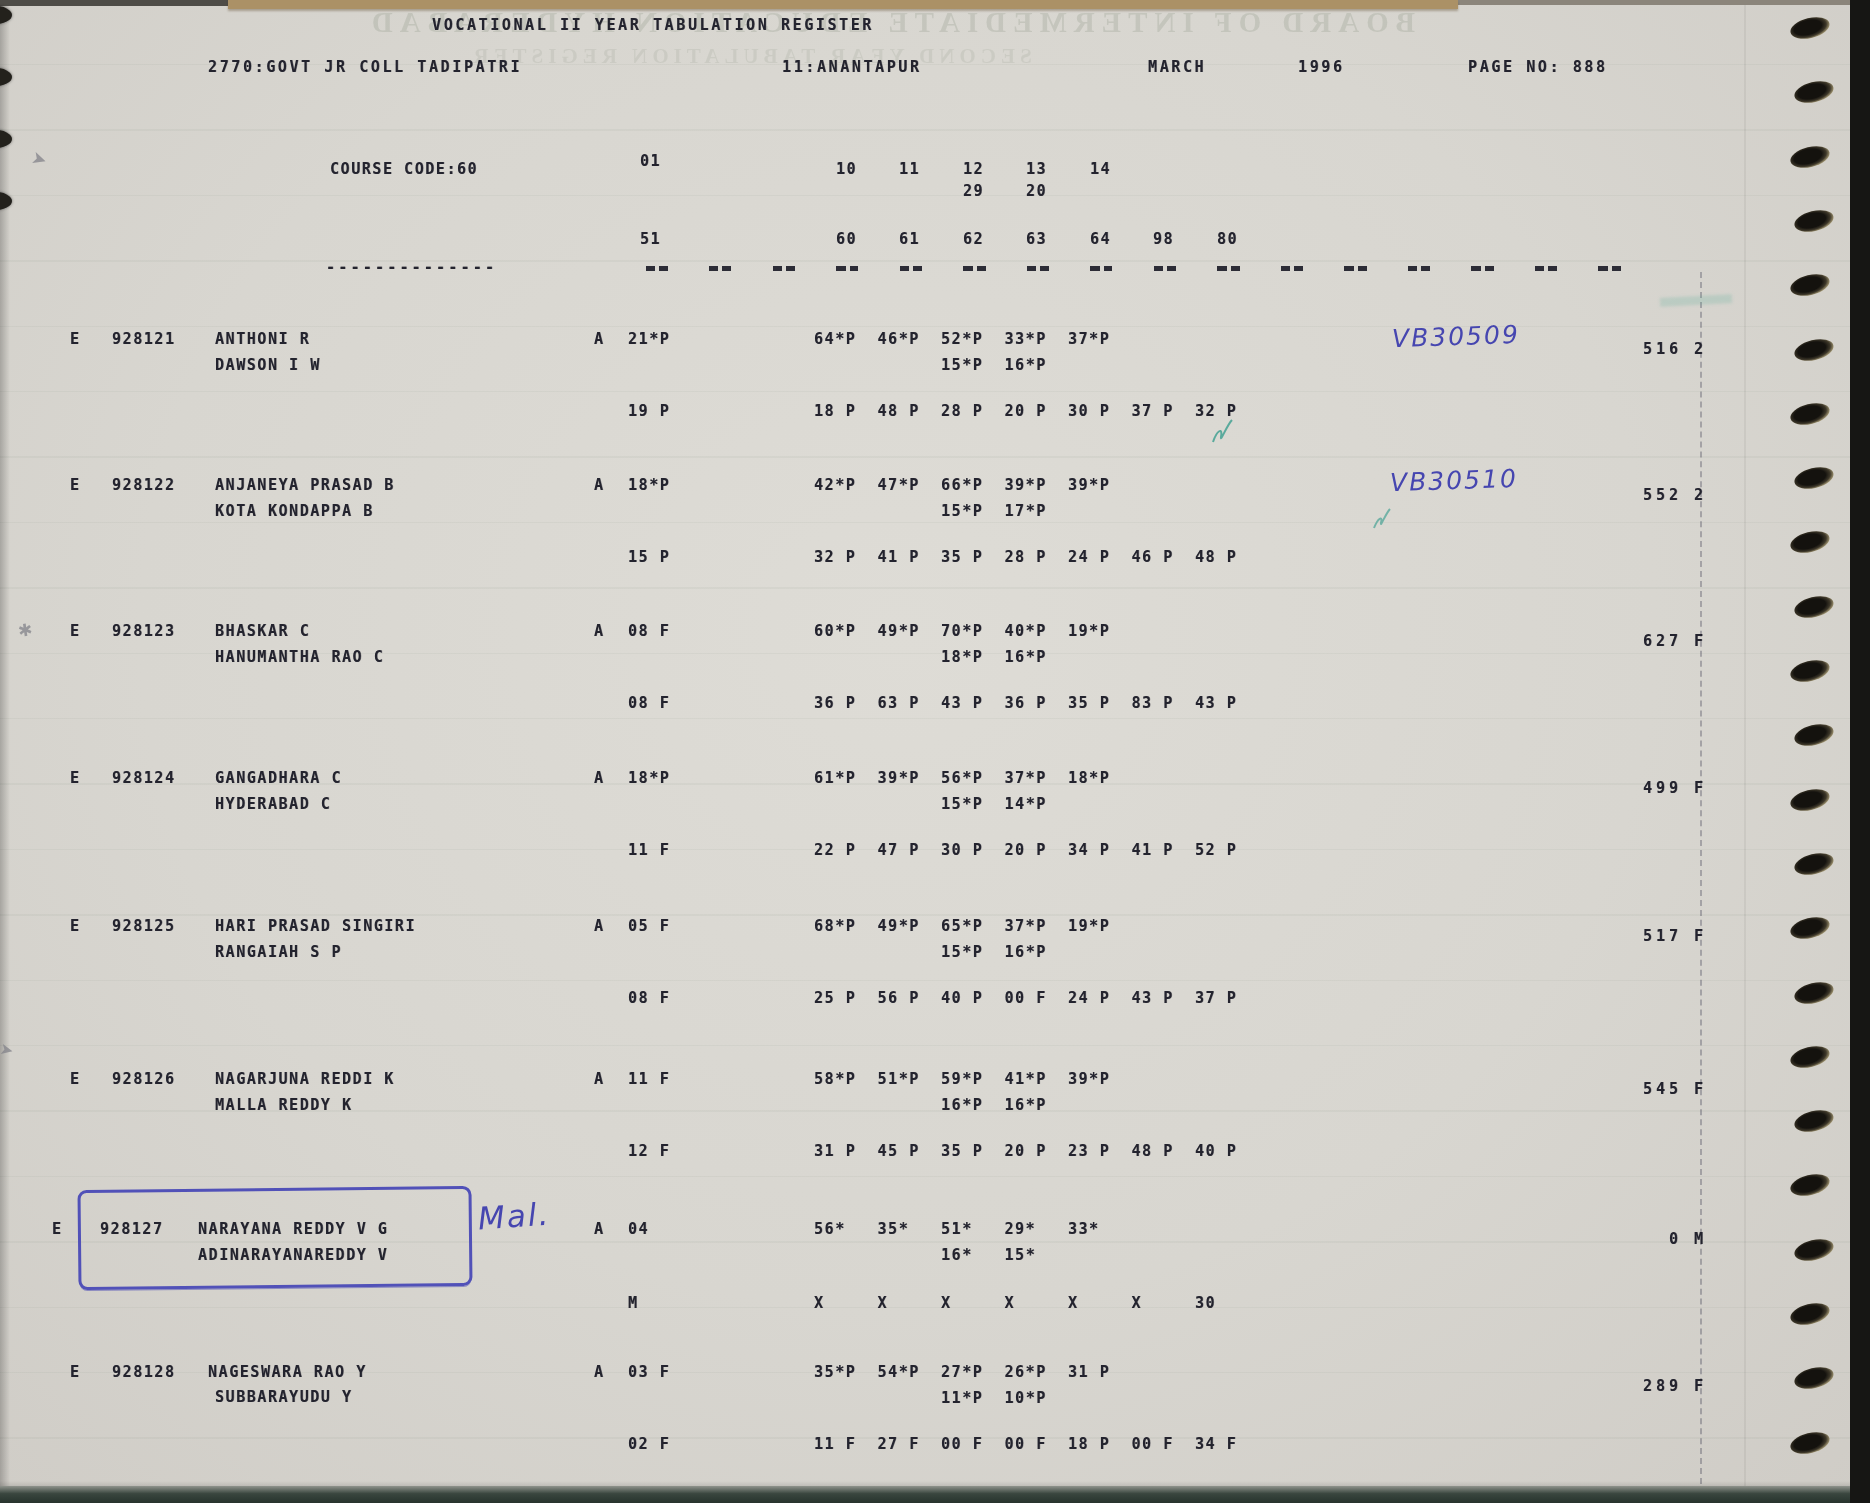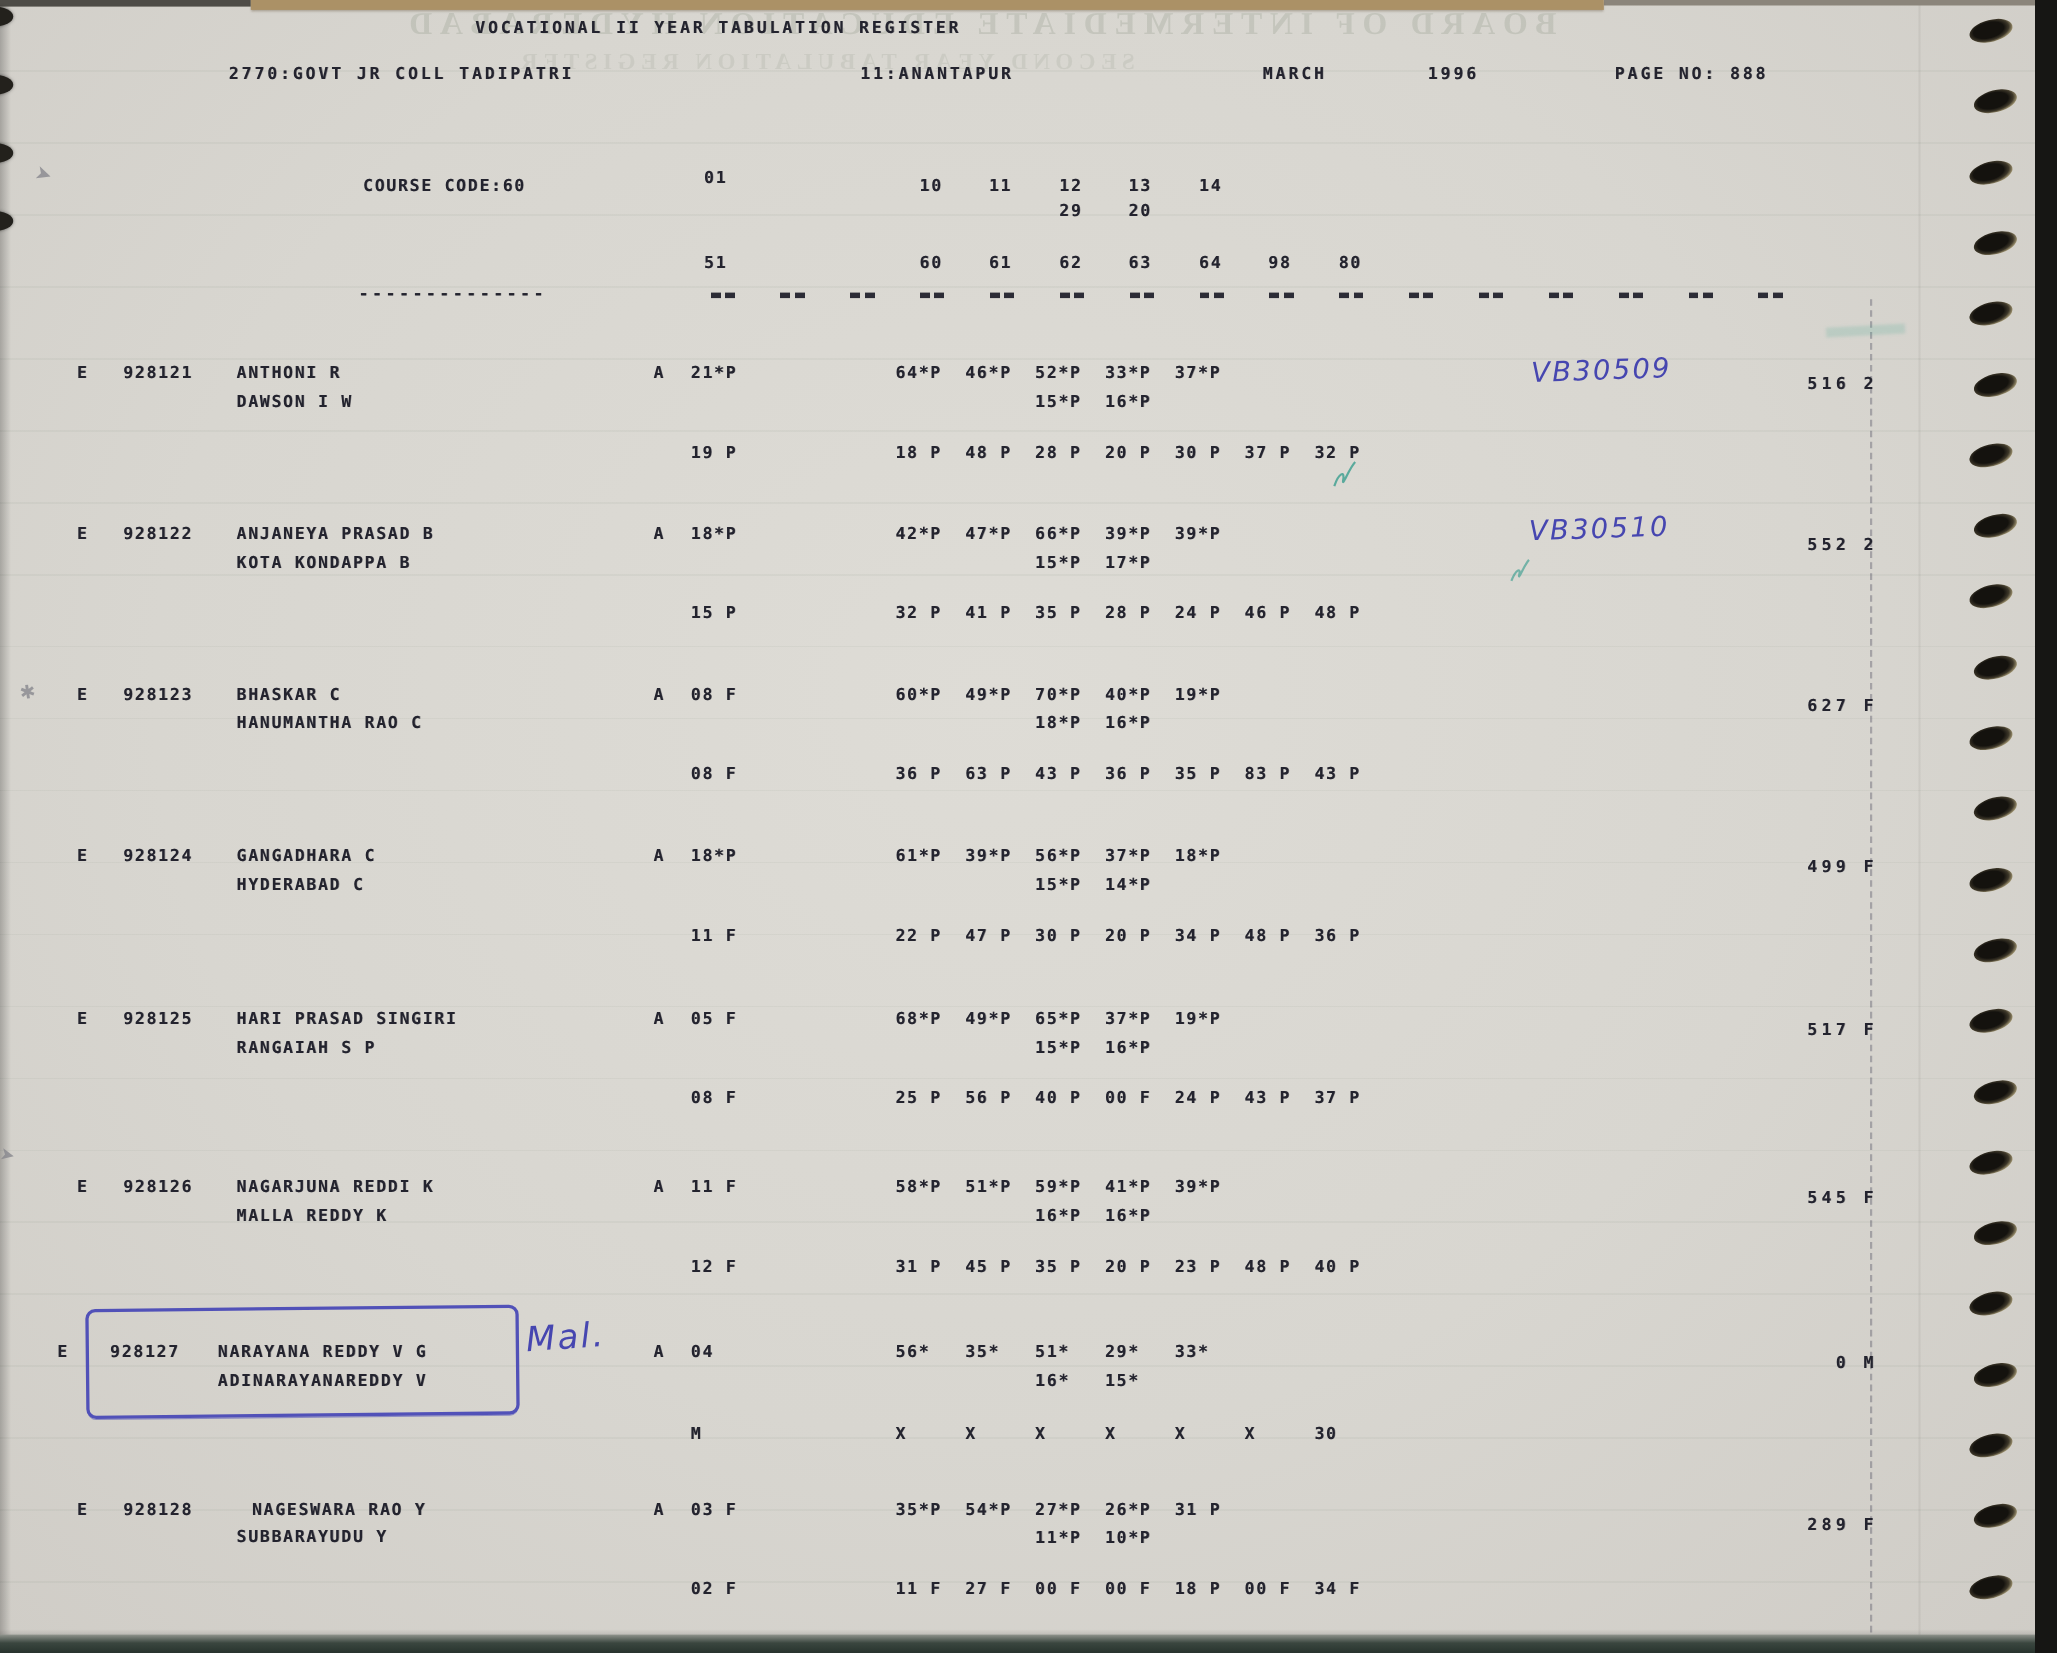--- a/index.html
+++ b/index.html
@@ -143,21 +143,21 @@
   <div class="record" style="top:769px">
     <span class="dot" style="left:70px">E</span>
     <span class="dot" style="left:112px">928124</span>
     <span class="dot" style="left:215px">GANGADHARA C</span>
     <span class="dot" style="left:215px;top:26px">HYDERABAD C</span>
     <span class="dot" style="left:594px">A</span>
     <span class="dot" style="left:628px">18*P</span>
     <span class="dot" style="left:814px">61*P  39*P  56*P  37*P  18*P</span>
     <span class="dot" style="left:941px;top:26px">15*P  14*P</span>
     <span class="dot" style="left:628px;top:72px">11 F</span>
-    <span class="dot" style="left:814px;top:72px">22 P  47 P  30 P  20 P  34 P  48 P  36 P</span>
+    <span class="dot" style="left:814px;top:72px">22 P  47 P  30 P  20 P  34 P  41 P  52 P</span>
     <span class="dot total-value" style="top:10px">499</span>
     <span class="dot" style="left:1694px;top:10px">F</span>
   </div>
 
   <div class="record" style="top:917px">
     <span class="dot" style="left:70px">E</span>
     <span class="dot" style="left:112px">928125</span>
     <span class="dot" style="left:215px">HARI PRASAD SINGIRI</span>
     <span class="dot" style="left:215px;top:26px">RANGAIAH S P</span>
     <span class="dot" style="left:594px">A</span>
@@ -198,21 +198,21 @@
     <span class="dot" style="left:941px;top:26px">16*   15*</span>
     <span class="dot" style="left:628px;top:74px">M</span>
     <span class="dot" style="left:814px;top:74px">X     X     X     X     X     X     30</span>
     <span class="dot total-value" style="top:10px">0</span>
     <span class="dot" style="left:1694px;top:10px">M</span>
   </div>
 
   <div class="record" style="top:1363px">
     <span class="dot" style="left:70px">E</span>
     <span class="dot" style="left:112px">928128</span>
-    <span class="dot" style="left:229px">NAGESWARA RAO Y</span>
+    <span class="dot" style="left:208px">NAGESWARA RAO Y</span>
     <span class="dot" style="left:215px;top:25px">SUBBARAYUDU Y</span>
     <span class="dot" style="left:594px">A</span>
     <span class="dot" style="left:628px">03 F</span>
     <span class="dot" style="left:814px">35*P  54*P  27*P  26*P  31 P</span>
     <span class="dot" style="left:941px;top:26px">11*P  10*P</span>
     <span class="dot" style="left:628px;top:72px">02 F</span>
     <span class="dot" style="left:814px;top:72px">11 F  27 F  00 F  00 F  18 P  00 F  34 F</span>
     <span class="dot total-value" style="top:14px">289</span>
     <span class="dot" style="left:1694px;top:14px">F</span>
   </div>

